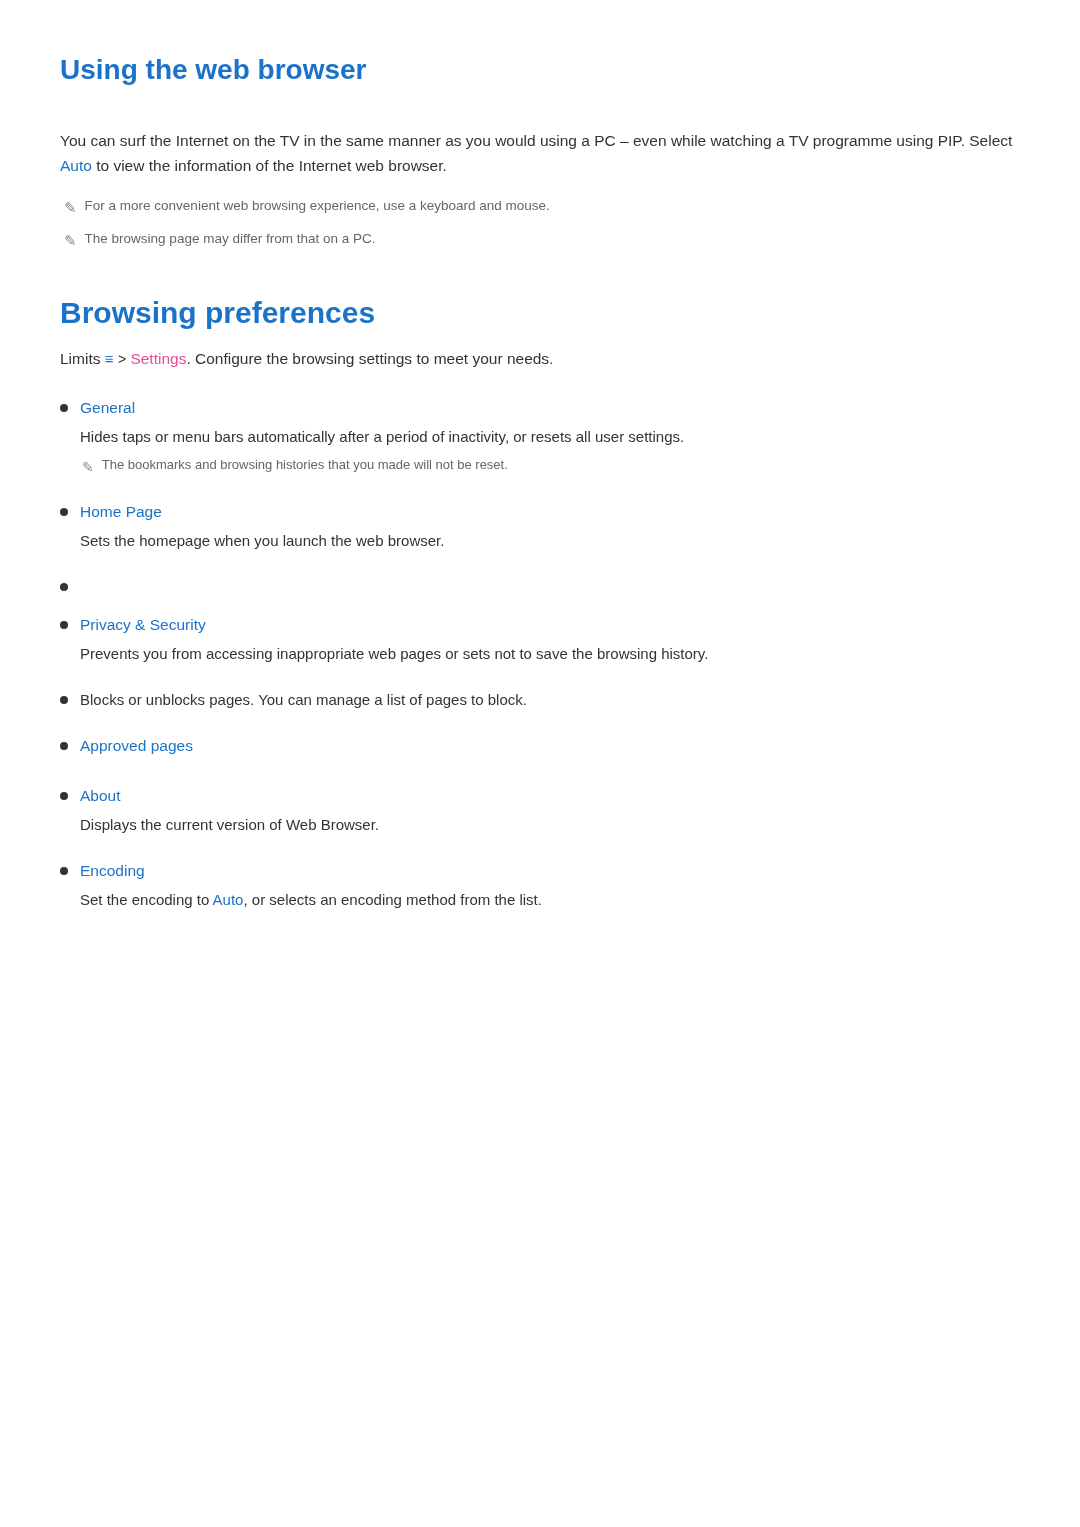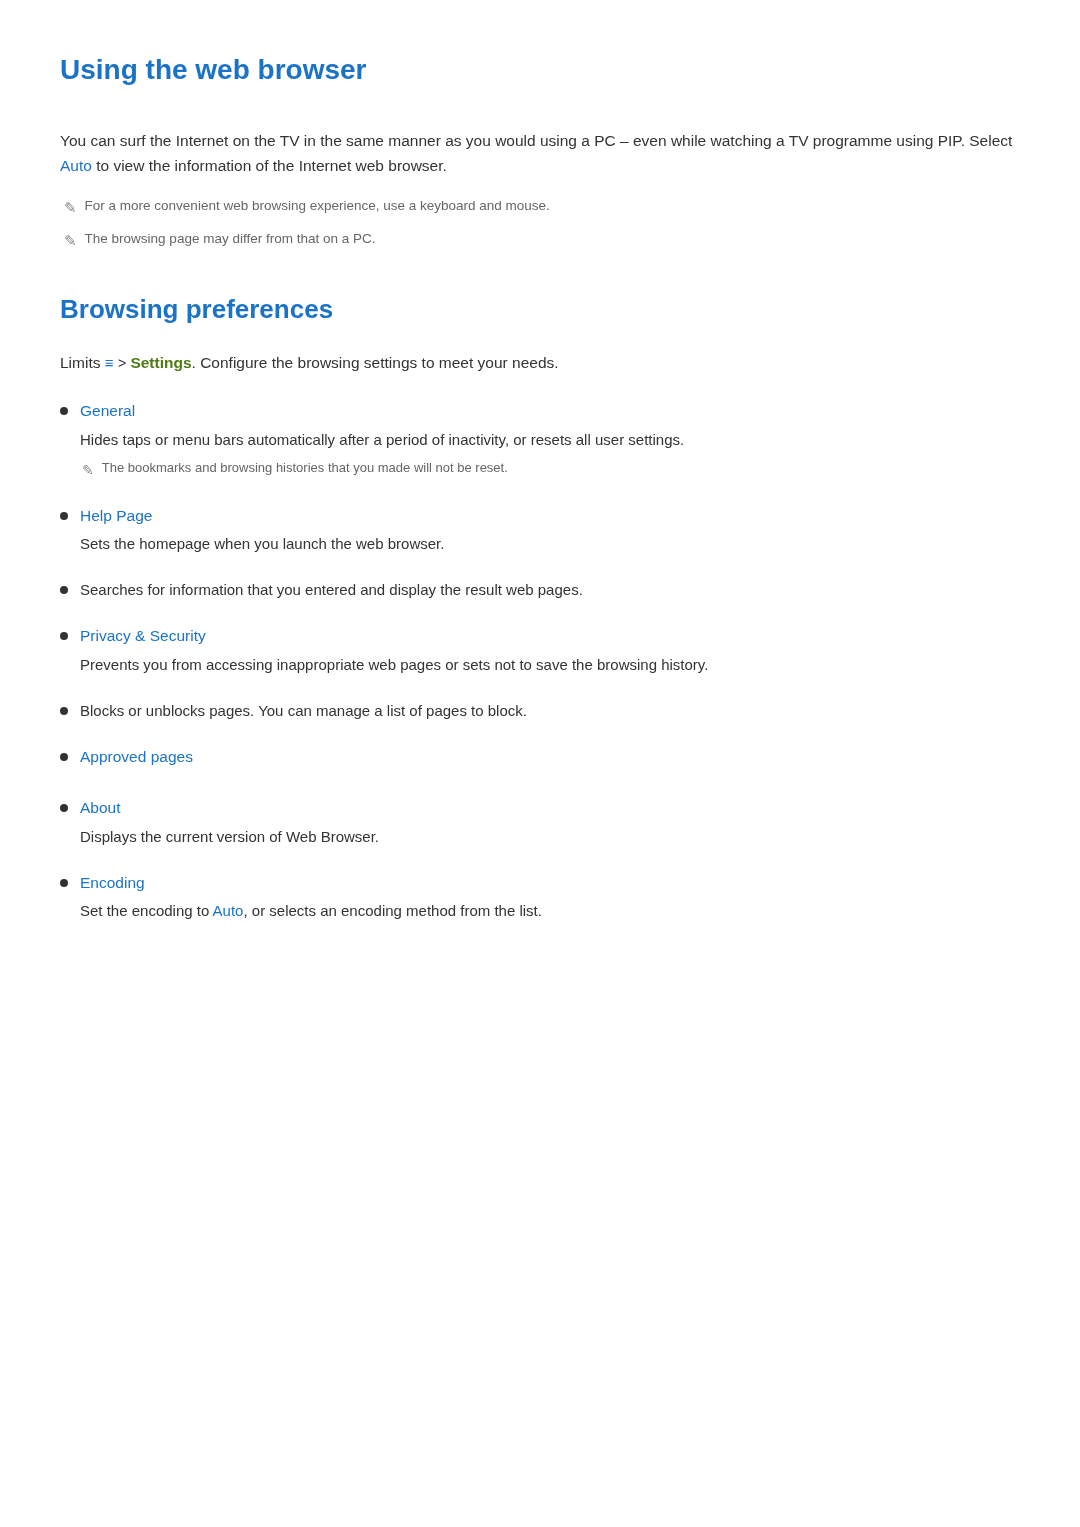--- a/index.html
+++ b/index.html
@@ -53,35 +53,34 @@
       font-size: 15px;
       margin-top: 1px;
       flex-shrink: 0;
     }
 
     .section-divider {
       margin: 36px 0 20px 0;
     }
 
     .section-title {
-      font-size: 26px;
+      font-size: 30px;
       font-weight: 600;
       color: #1a73c8;
-      margin-bottom: 20px;
+      margin-bottom: 10px;
     }
 
     .section-intro {
       font-size: 15.5px;
       color: #333;
       margin-bottom: 24px;
     }
 
     .section-intro .link {
-      color: #4d7c0f;
-      font-weight: bold;
+      color: #ec4899;
     }
 
     .menu-symbol {
       font-size: 15px;
       color: #1a73c8;
       font-weight: bold;
     }
 
     .arrow {
       font-size: 14px;
@@ -176,29 +175,28 @@
         <div class="item-note">
           <span class="note-icon">✎</span>
           <span>The bookmarks and browsing histories that you made will not be reset.</span>
         </div>
       </div>
     </li>
 
     <li class="list-item">
       <div class="bullet"></div>
       <div class="item-content">
-        <div class="item-label">Help Page</div>
+        <div class="item-label">Home Page</div>
         <div class="item-desc">Sets the homepage when you launch the web browser.</div>
       </div>
     </li>
 
     <li class="list-item">
       <div class="bullet"></div>
       <div class="item-content">
-        <div class="item-desc">Searches for information that you entered and display the result web pages.</div>
       </div>
     </li>
 
     <li class="list-item">
       <div class="bullet"></div>
       <div class="item-content">
         <div class="item-label">Privacy &amp; Security</div>
         <div class="item-desc">Prevents you from accessing inappropriate web pages or sets not to save the browsing history.</div>
       </div>
     </li>

